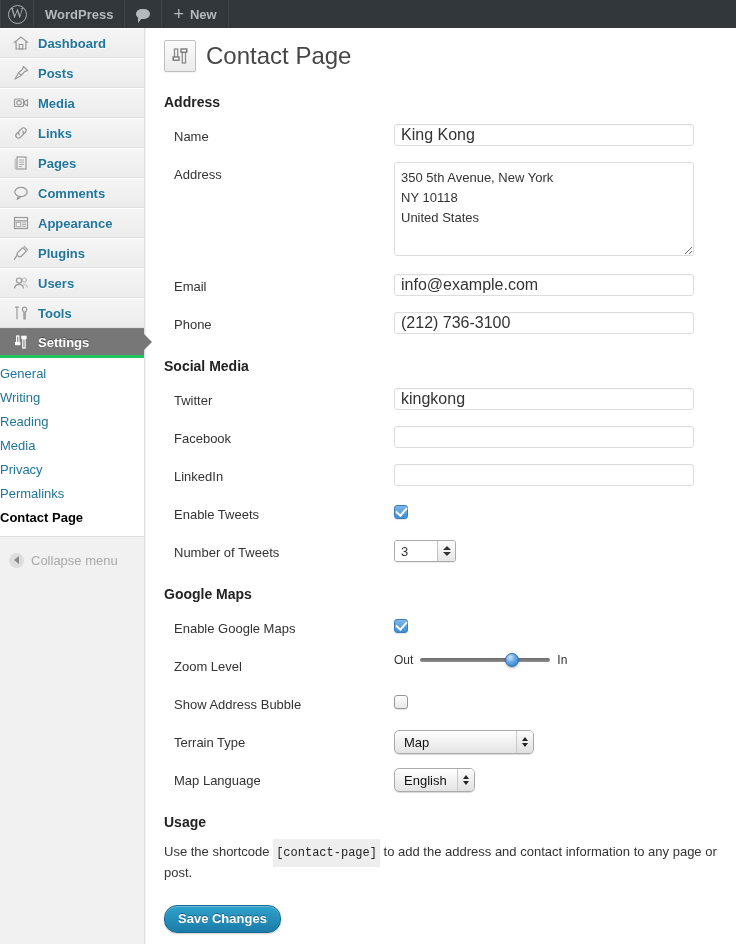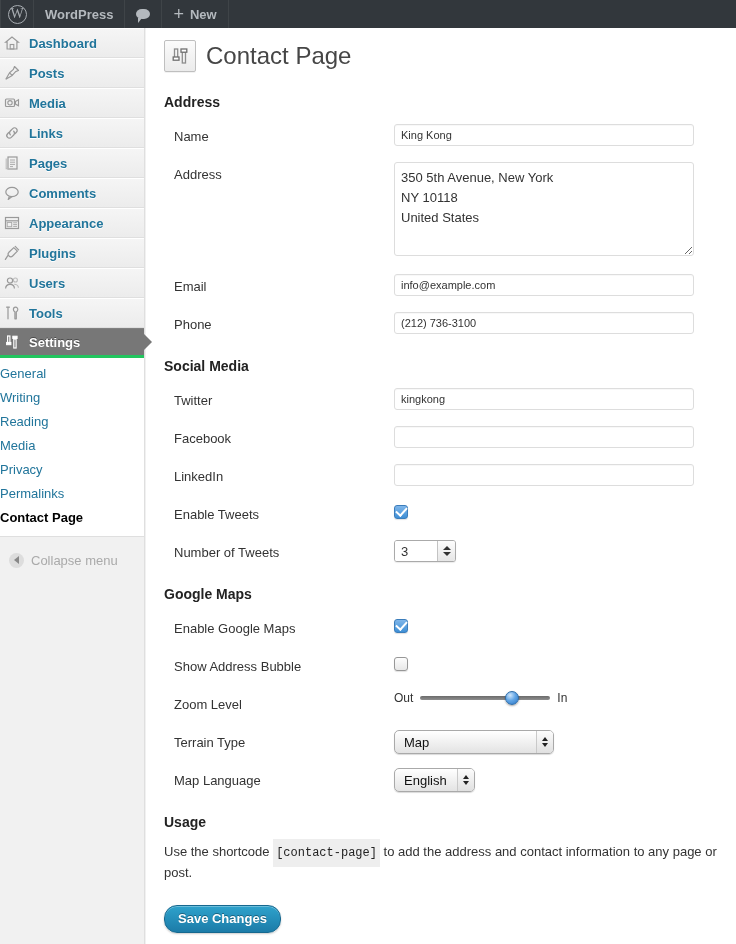--- a/index.html
+++ b/index.html
@@ -61,21 +61,21 @@
     position: absolute; top: 28px; left: 0;
     width: 145px; height: 916px;
     background: #f1f1f1;
     border-right: 1px solid #dfdfdf;
     z-index: 10;
   }
   .menu-top {
     position: relative;
     display: flex; align-items: center;
     height: 30px;
-    padding-left: 2px;
+    padding-left: 11px;
     background: linear-gradient(#f5f5f5, #ececec);
     border-top: 1px solid #fff;
     border-bottom: 1px solid #dfdfdf;
     color: #21759b;
     font-size: 13px; font-weight: bold;
     cursor: pointer;
     text-shadow: 0 1px 0 #fff;
   }
   .menu-top.sep-before { }
   .menu-top.current {
@@ -177,21 +177,21 @@
     padding-top: 2px;
   }
   .fctl { flex: 1 1 auto; }
 
   input.text {
     width: 300px; height: 22px;
     border: 1px solid #ddd;
     border-radius: 3px;
     padding: 2px 6px;
     font-family: "Liberation Sans", sans-serif;
-    font-size: 11px; color: #333;
+    font-size: 16px; color: #333;
     background: #fff;
     box-shadow: inset 0 1px 1px rgba(0,0,0,.03);
   }
   textarea.area {
     width: 300px; height: 94px;
     border: 1px solid #ddd;
     border-radius: 3px;
     padding: 5px 6px;
     font-family: "Liberation Sans", sans-serif;
     font-size: 13px; color: #333;
@@ -312,21 +312,21 @@
     border-bottom: 4px solid #222;
     border-left: 3.5px solid transparent;
     border-right: 3.5px solid transparent;
     margin-bottom: 2px;
   }
   .selarrows i.dn {
     border-top: 4px solid #222;
     border-left: 3.5px solid transparent;
     border-right: 3.5px solid transparent;
   }
-  .sel.terrain { width: 160px; }
+  .sel.terrain { width: 140px; }
   .sel.terrain .selval { flex: 1 1 auto; }
   .sel.lang .selval { min-width: 62px; }
 
   
   .usage-p {
     margin: 12px 0 0 18px;
     font-size: 13px; color: #333; line-height: 20px;
   }
   code.shortcode {
     font-family: "Liberation Mono", monospace;
@@ -590,36 +590,36 @@
   <h3 class="section">Google Maps</h3>
 
   <div class="frow">
     <div class="flabel">Enable Google Maps</div>
     <div class="fctl">
       <span class="cbx on" id="cbx-maps"></span>
     </div>
   </div>
 
   <div class="frow">
-    <div class="flabel">Show Address Bubble</div>
-    <div class="fctl">
-      <span class="cbx" id="cbx-bubble"></span>
-    </div>
-  </div>
-
-  <div class="frow">
     <div class="flabel">Zoom Level</div>
     <div class="fctl">
       <span class="slider-wrap">
         <span class="lbl">Out</span>
         <span class="track" id="zoom-track">
           <span class="thumb" id="zoom-thumb" style="left: 84.68px;"></span>
         </span>
         <span class="lbl">In</span>
       </span>
+    </div>
+  </div>
+
+  <div class="frow">
+    <div class="flabel">Show Address Bubble</div>
+    <div class="fctl">
+      <span class="cbx" id="cbx-bubble"></span>
     </div>
   </div>
 
   <div class="frow">
     <div class="flabel">Terrain Type</div>
     <div class="fctl">
       <span class="sel terrain">
         <span class="selval">Map</span>
         <span class="selarrows">
           <i class="up"></i>

